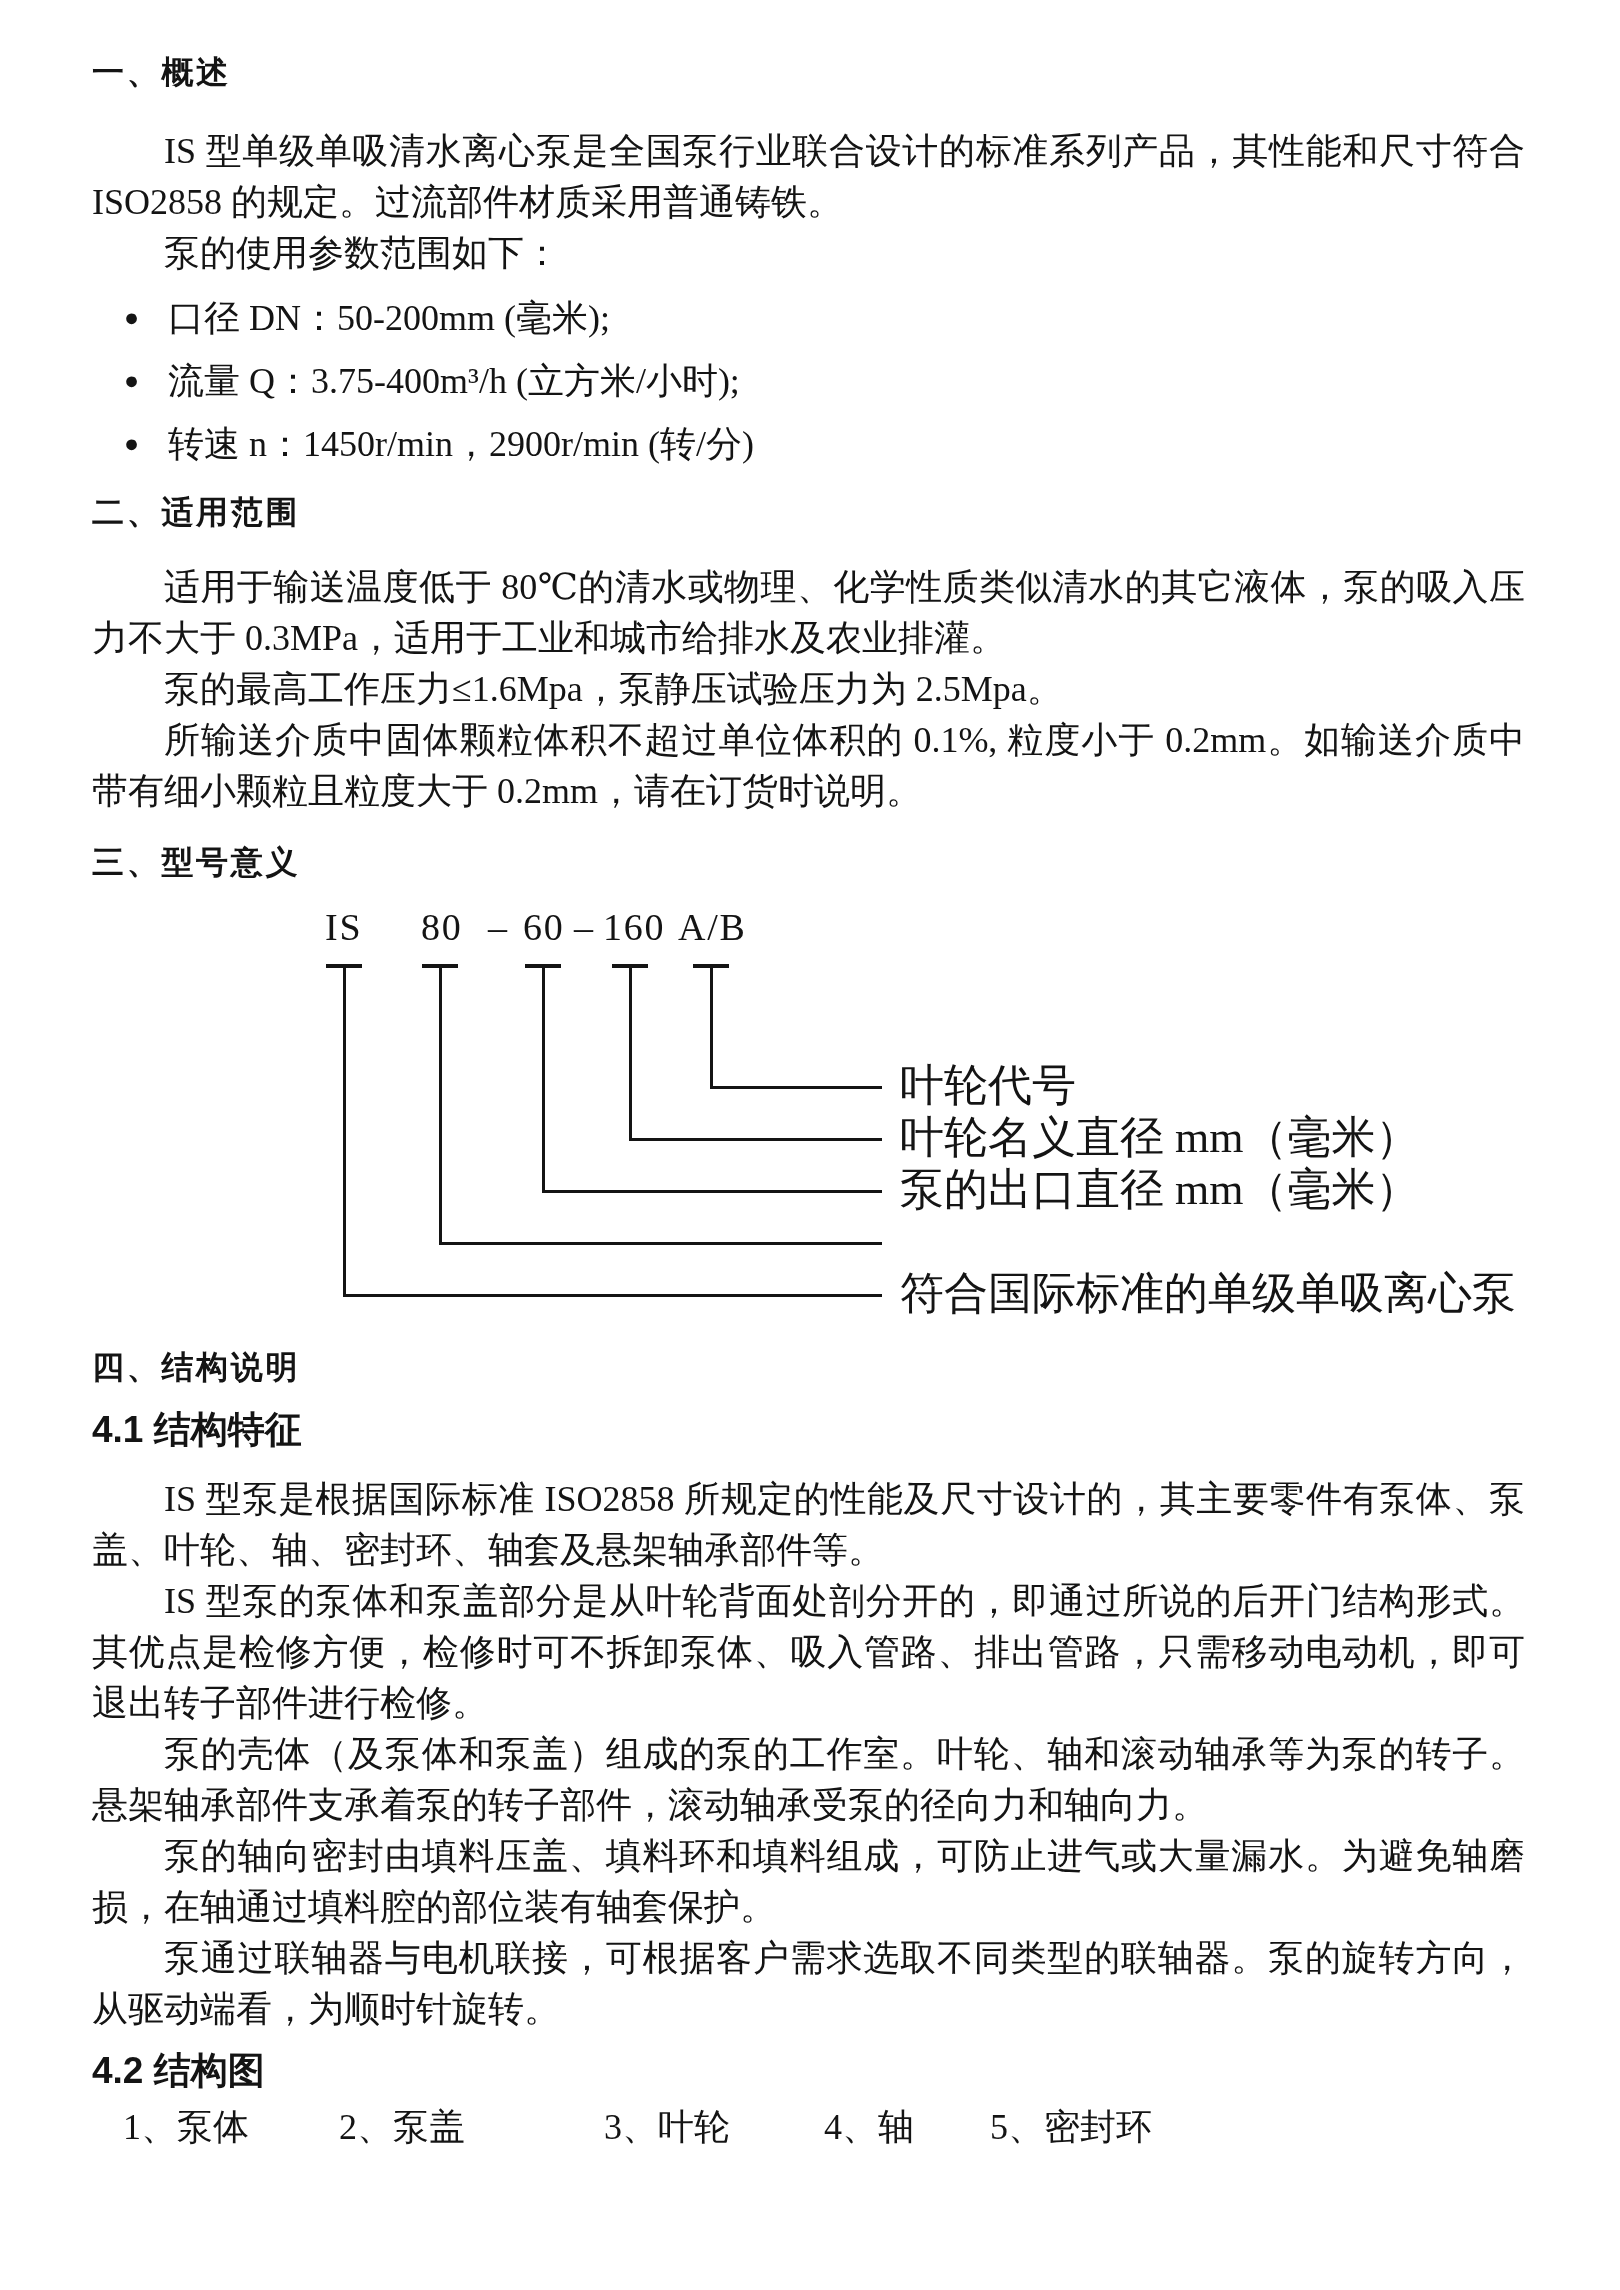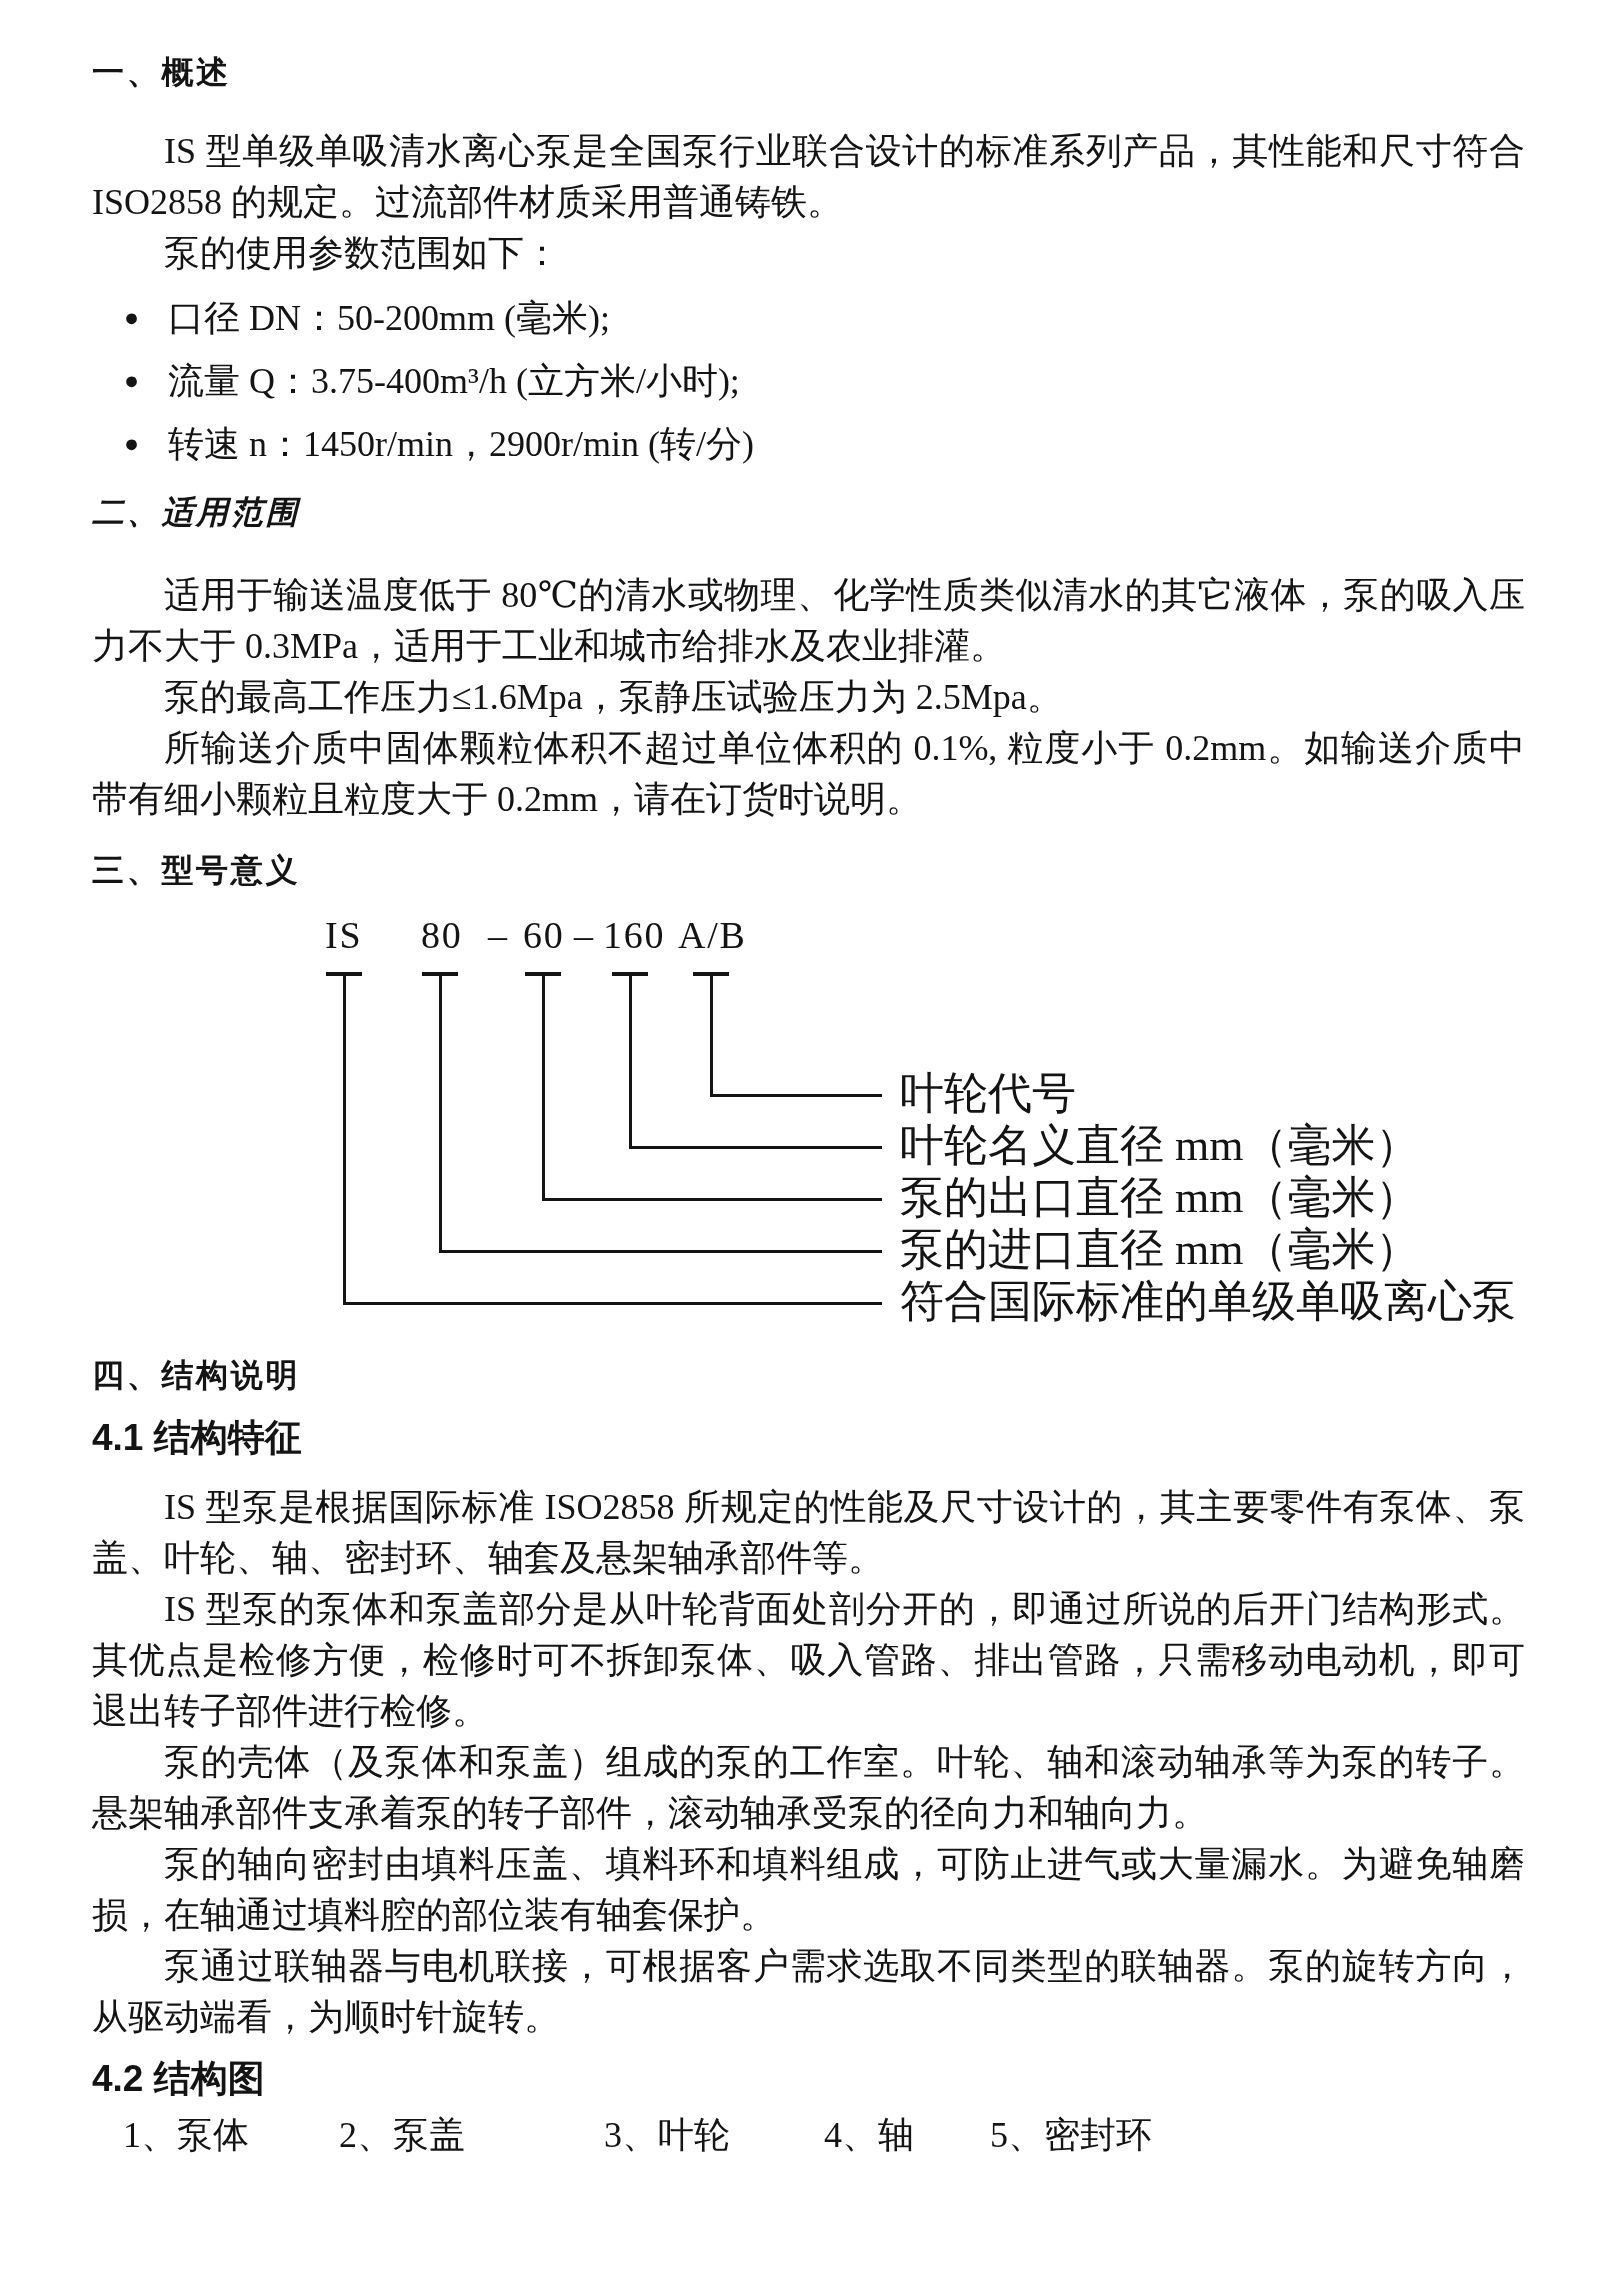--- a/index.html
+++ b/index.html
@@ -15,21 +15,21 @@
   }
   h1.sec{
     font-family:"Liberation Sans","DejaVu Sans",sans-serif;
     font-weight:bold;
     font-size:32px;
     line-height:50px;
     letter-spacing:2.7px;
     margin:0;
   }
   #h1-1{margin:0 0 29px 0;}
-  #h1-2{margin:18px 0 33px 0;font-style:italic;}
+  #h1-2{margin:18px 0 25px 0;}
   #h1-3{margin:19.7px 0 0 0;}
   #h1-4{margin:16px 0 16px 0;}
   h2.sub{
     font-family:"Liberation Sans","DejaVu Sans",sans-serif;
     font-weight:bold;
     font-size:37px;
     line-height:43px;
     margin:0;
   }
   #h2-41{margin:0 0 23px 0;}
@@ -155,21 +155,20 @@
 
   <div class="hline" id="hl-0"></div>
   <div class="hline" id="hl-1"></div>
   <div class="hline" id="hl-2"></div>
   <div class="hline" id="hl-3"></div>
   <div class="hline" id="hl-4"></div>
 
   <span class="dlabel" id="dl-0">叶轮代号</span>
   <span class="dlabel" id="dl-1">叶轮名义直径 mm（毫米）</span>
   <span class="dlabel" id="dl-2">泵的出口直径 mm（毫米）</span>
-  <span class="dlabel" id="dl-3">泵的进口直径 mm（毫米）</span>
   <span class="dlabel" id="dl-4">符合国际标准的单级单吸离心泵</span>
 </div>
 
 <h1 class="sec" id="h1-4">四、结构说明</h1>
 <h2 class="sub" id="h2-41">4.1 结构特征</h2>
 <p class="body">IS 型泵是根据国际标准 ISO2858 所规定的性能及尺寸设计的，其主要零件有泵体、泵盖、叶轮、轴、密封环、轴套及悬架轴承部件等。</p>
 <p class="body">IS 型泵的泵体和泵盖部分是从叶轮背面处剖分开的，即通过所说的后开门结构形式。其优点是检修方便，检修时可不拆卸泵体、吸入管路、排出管路，只需移动电动机，即可退出转子部件进行检修。</p>
 <p class="body">泵的壳体（及泵体和泵盖）组成的泵的工作室。叶轮、轴和滚动轴承等为泵的转子。悬架轴承部件支承着泵的转子部件，滚动轴承受泵的径向力和轴向力。</p>
 <p class="body">泵的轴向密封由填料压盖、填料环和填料组成，可防止进气或大量漏水。为避免轴磨损，在轴通过填料腔的部位装有轴套保护。</p>
 <p class="body">泵通过联轴器与电机联接，可根据客户需求选取不同类型的联轴器。泵的旋转方向，从驱动端看，为顺时针旋转。</p>

